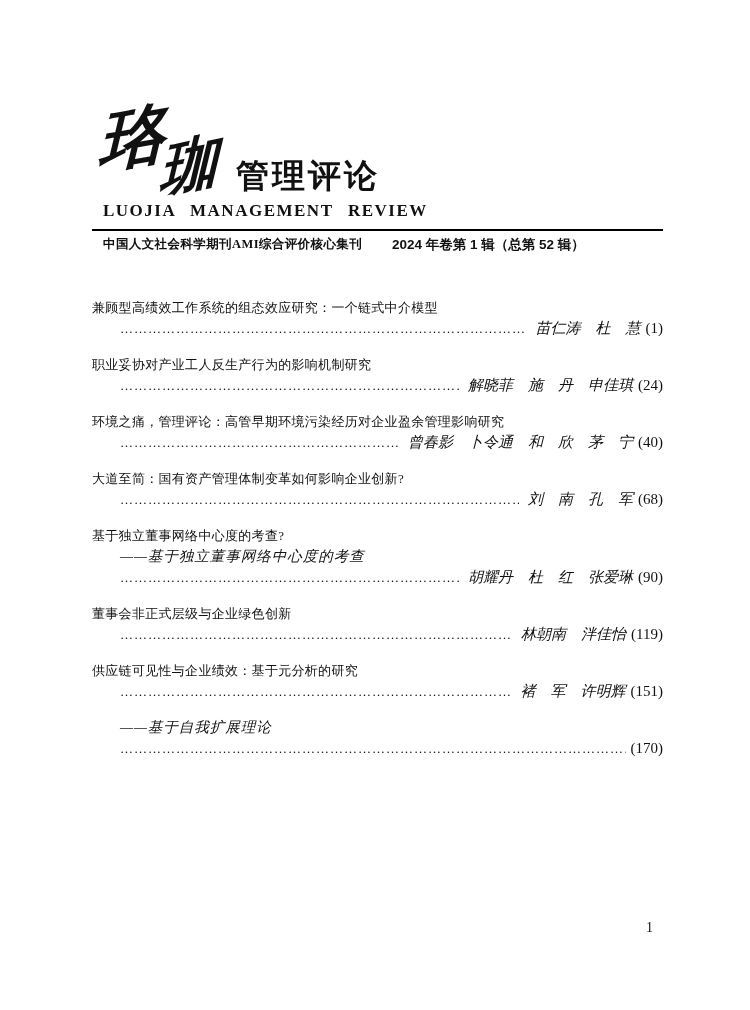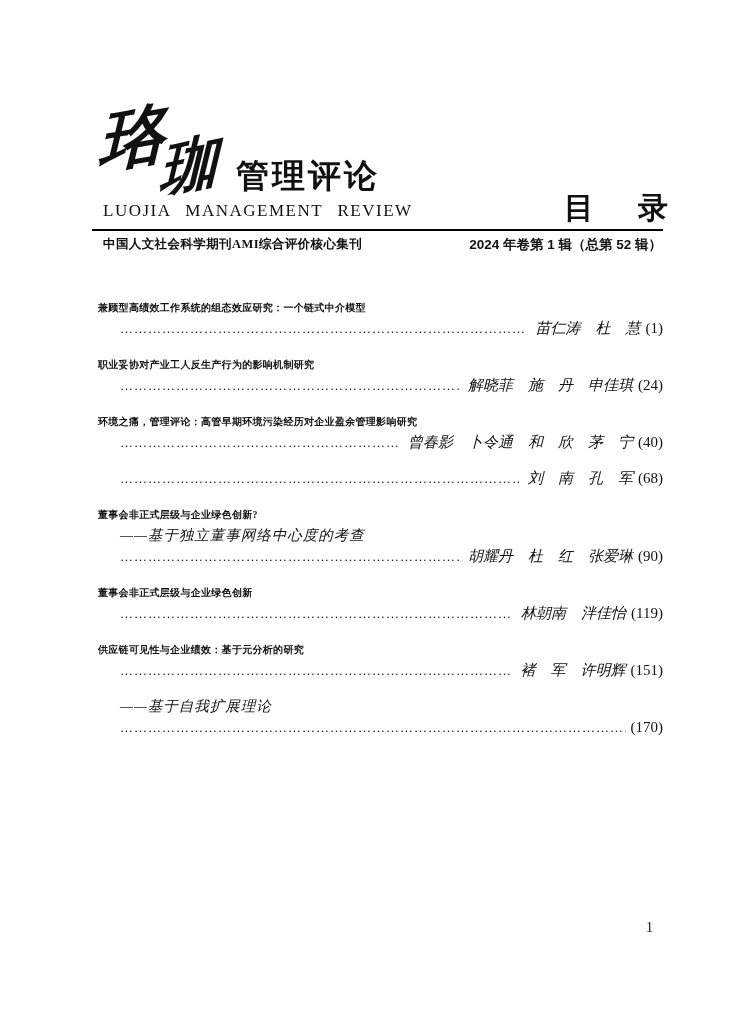--- a/index.html
+++ b/index.html
@@ -57,21 +57,21 @@
     font-weight: bold;
     letter-spacing: 3px;
     font-family: "Liberation Sans", "DejaVu Sans", sans-serif;
     line-height: 1.2;
   }
   .journal-en {
     position: absolute;
     left: 103px;
     top: 201px;
     font-size: 17px;
-    font-weight: normal;
+    font-weight: bold;
     letter-spacing: 1.5px;
     word-spacing: 9px;
     white-space: nowrap;
   }
   .toc-title {
     position: absolute;
     left: 564px;
     top: 190px;
     font-size: 30px;
     font-weight: bold;
@@ -96,41 +96,39 @@
     line-height: 20px;
     white-space: nowrap;
   }
   .index-lines .l1 { letter-spacing: 1.6px; }
   .index-lines .l2 { letter-spacing: 0.4px; }
   .issue-info {
     position: absolute;
     left: 392px;
     top: 236px;
     width: 270px;
-    text-align: right;
     font-size: 13.5px;
     font-weight: bold;
     font-family: "Liberation Sans", "DejaVu Sans", sans-serif;
     white-space: nowrap;
   }
 
   
   .toc {
     position: absolute;
     left: 92px;
     top: 297px;
     width: 571px;
   }
   .entry { margin-bottom: 15px; }
   .entry .title {
-    font-size: 10px;
-    font-weight: bold;
+    font-size: 13px;
+    font-weight: normal;
     line-height: 21px;
     letter-spacing: 0.3px;
-    margin-left: 6px;
   }
   .entry .subtitle {
     font-size: 14.5px;
     font-style: italic;
     padding-left: 28px;
     line-height: 21px;
     letter-spacing: 1px;
   }
   .entry .leader {
     display: flex;
@@ -176,21 +174,20 @@
 
   <div class="callig">
     <span class="c1">珞</span>
     <span class="c2">珈</span>
   </div>
 
   <div class="logo-zh">管理评论</div>
 
   <div class="journal-en">LUOJIA  MANAGEMENT  REVIEW</div>
 
-  <div class="toc-title">目　录</div>
 
   <div class="header-rule"></div>
 
   <div class="index-lines">
     <div class="l2">中国人文社会科学期刊AMI综合评价核心集刊</div>
   </div>
 
   <div class="issue-info">2024 年卷第 1 辑（总第 52 辑）</div>
 
   <div class="toc">
@@ -218,30 +215,31 @@
       <div class="title">环境之痛，管理评论：高管早期环境污染经历对企业盈余管理影响研究</div>
 
       <div class="leader">
         <span class="dots">…………………………………………………………………………………………………………………………………………………………………………………………</span>
         <span class="authors">曾春影　卜令通　和　欣　茅　宁</span>
         <span class="pageno">(40)</span>
       </div>
     </div>
 
     <div class="entry">
+      <div class="title">大道至简：国有资产管理体制变革如何影响企业创新?</div>
 
       <div class="leader">
         <span class="dots">…………………………………………………………………………………………………………………………………………………………………………………………</span>
         <span class="authors">刘　南　孔　军</span>
         <span class="pageno">(68)</span>
       </div>
     </div>
 
     <div class="entry">
-      <div class="title">董事会非正式层级与企业绿色创新?</div>
+      <div class="title">基于独立董事网络中心度的考查?</div>
       <div class="subtitle">——基于独立董事网络中心度的考查</div>
       <div class="leader">
         <span class="dots">…………………………………………………………………………………………………………………………………………………………………………………………</span>
         <span class="authors">胡耀丹　杜　红　张爱琳</span>
         <span class="pageno">(90)</span>
       </div>
     </div>
 
     <div class="entry">
       <div class="title">董事会非正式层级与企业绿色创新</div>

